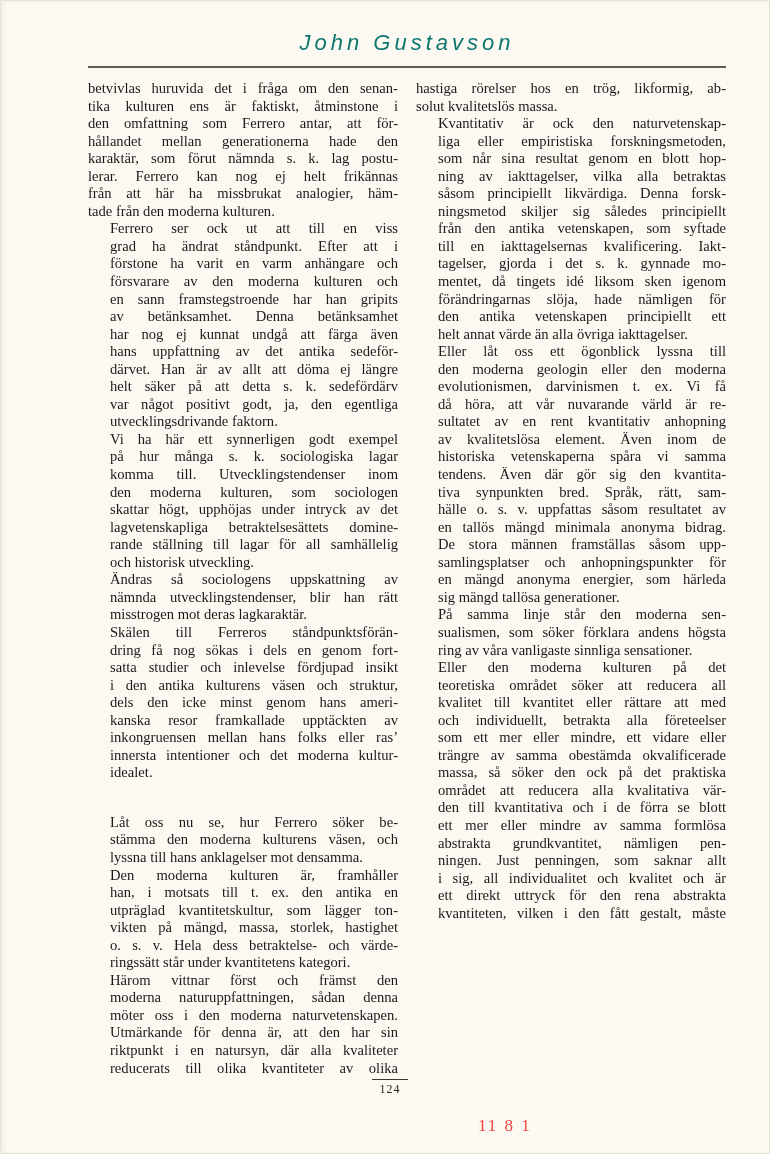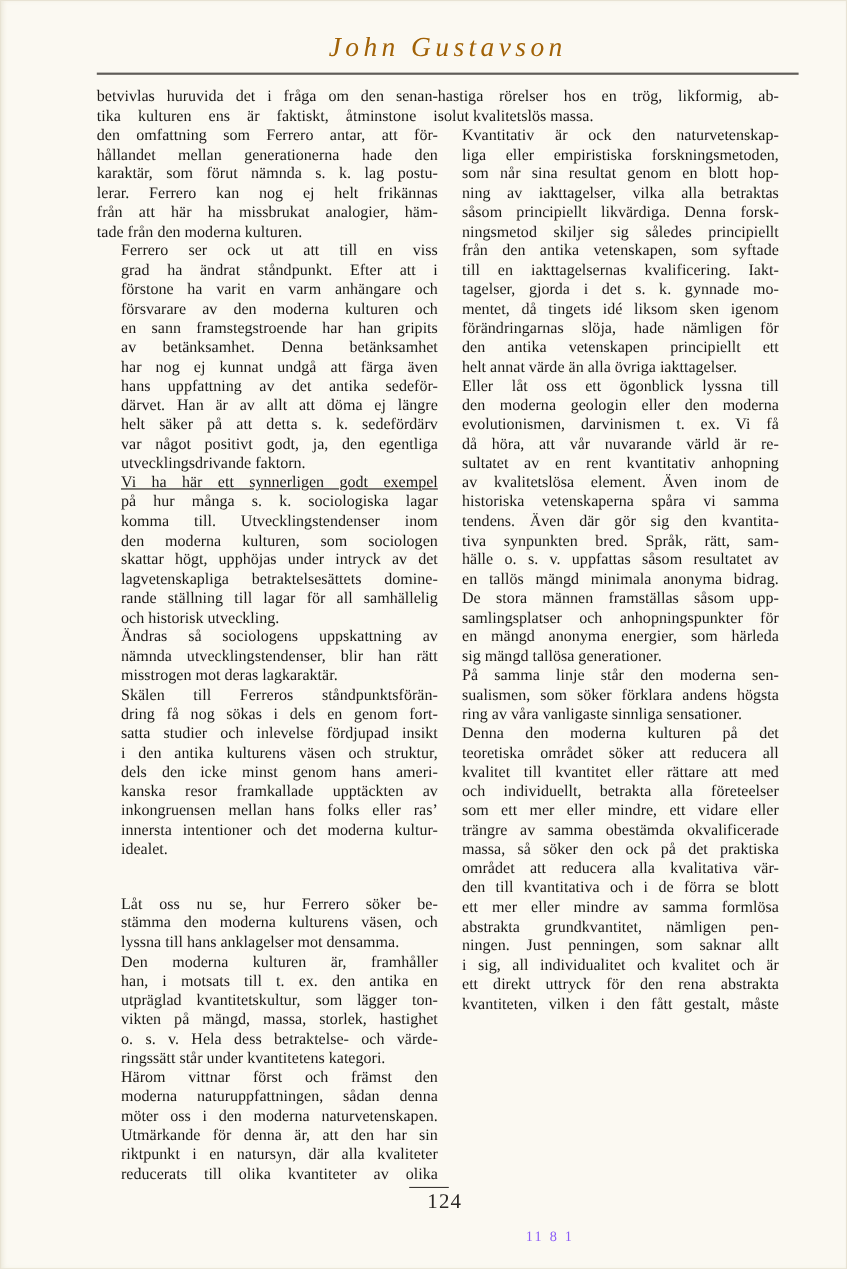--- a/index.html
+++ b/index.html
@@ -11,55 +11,55 @@
       color: #1c1a18;
     }
     .page-edge {
       position: absolute; left: 0; top: 0; width: 770px; height: 1154px;
       box-shadow: inset 0 0 0 1px #e8e3d4, inset 3px 0 4px rgba(200,190,160,0.25);
       pointer-events: none;
     }
     .running-head {
       position: absolute; left: 88px; width: 638px; top: 30px;
       text-align: center;
-      font-family: Liberation Serif, serif;
+      font-family: Liberation Sans, sans-serif;
       font-style: italic;
-      font-size: 25px;
+      font-size: 22px;
       letter-spacing: 4px;
-      color: #a16207;
+      color: #0f766e;
     }
     .head-rule {
       position: absolute; left: 88px; top: 66px; width: 638px; height: 2px;
       background: #5f5c58;
     }
     .columns {
       position: absolute; left: 88px; top: 80px; width: 638px;
-      display: flex; 
+      display: flex; justify-content: space-between;
     }
     .col {
       width: 310px;
       font-size: 14.6px;
       line-height: 17.55px;
       text-align: justify;
     }
     .col p { margin: 0; }
     .col p.indent { text-indent: 22px; }
     .line { display: block; text-align: justify; text-align-last: justify; white-space: nowrap; }
     .line.last { text-align-last: left; }
     .folio-rule {
       position: absolute; left: 372px; top: 1079px; width: 36px; height: 1px;
       background: #3a3733;
     }
     .folio {
       position: absolute; left: 360px; width: 60px; top: 1082px;
-      text-align: right; font-size: 19px; letter-spacing: 1px; color: #2a2724;
+      text-align: center; font-size: 12px; letter-spacing: 1px; color: #2a2724;
     }
     .bleed {
       position: absolute; left: 478px; top: 1116px;
-      font-size: 13px; color: #8b5cf6; letter-spacing: 2px;
+      font-size: 17px; color: #ef4444; letter-spacing: 2px;
     }
   </style>
 </head>
 <body>
 
 <div class="page-edge"></div>
 
 <div class="running-head">John Gustavson</div>
 <div class="head-rule"></div>
 
@@ -83,21 +83,21 @@
         <span class="line">en sann framstegstroende har han gripits</span>
         <span class="line">av betänksamhet. Denna betänksamhet</span>
         <span class="line">har nog ej kunnat undgå att färga även</span>
         <span class="line">hans uppfattning av det antika sedeför-</span>
         <span class="line">därvet. Han är av allt att döma ej längre</span>
         <span class="line">helt säker på att detta s. k. sedefördärv</span>
         <span class="line">var något positivt godt, ja, den egentliga</span>
         <span class="line last">utvecklingsdrivande faktorn.</span>
       </p>
       <p class="indent">
-        <span class="line" style="text-indent: 22px; text-decoration: underline;">Vi ha här ett synnerligen godt exempel</span>
+        <span class="line" style="text-indent: 22px;">Vi ha här ett synnerligen godt exempel</span>
         <span class="line">på hur många s. k. sociologiska lagar</span>
         <span class="line">komma till. Utvecklingstendenser inom</span>
         <span class="line">den moderna kulturen, som sociologen</span>
         <span class="line">skattar högt, upphöjas under intryck av det</span>
         <span class="line">lagvetenskapliga betraktelsesättets domine-</span>
         <span class="line">rande ställning till lagar för all samhällelig</span>
         <span class="line last">och historisk utveckling.</span>
       </p>
       <p class="indent">
         <span class="line" style="text-indent: 22px;">Ändras så sociologens uppskattning av</span>
@@ -173,21 +173,21 @@
         <span class="line">samlingsplatser och anhopningspunkter för</span>
         <span class="line">en mängd anonyma energier, som härleda</span>
         <span class="line last">sig mängd tallösa generationer.</span>
       </p>
       <p class="indent">
         <span class="line" style="text-indent: 22px;">På samma linje står den moderna sen-</span>
         <span class="line">sualismen, som söker förklara andens högsta</span>
         <span class="line last">ring av våra vanligaste sinnliga sensationer.</span>
       </p>
       <p class="indent">
-        <span class="line" style="text-indent: 22px;">Denna den moderna kulturen på det</span>
+        <span class="line" style="text-indent: 22px;">Eller den moderna kulturen på det</span>
         <span class="line">teoretiska området söker att reducera all</span>
         <span class="line">kvalitet till kvantitet eller rättare att med</span>
         <span class="line">och individuellt, betrakta alla företeelser</span>
         <span class="line">som ett mer eller mindre, ett vidare eller</span>
         <span class="line">trängre av samma obestämda okvalificerade</span>
         <span class="line">massa, så söker den ock på det praktiska</span>
         <span class="line">området att reducera alla kvalitativa vär-</span>
         <span class="line">den till kvantitativa och i de förra se blott</span>
         <span class="line">ett mer eller mindre av samma formlösa</span>
         <span class="line">abstrakta grundkvantitet, nämligen pen-</span>

